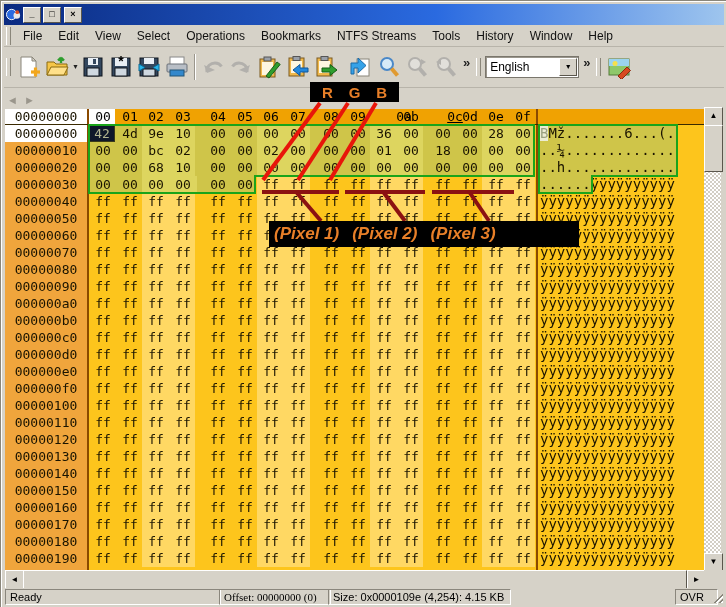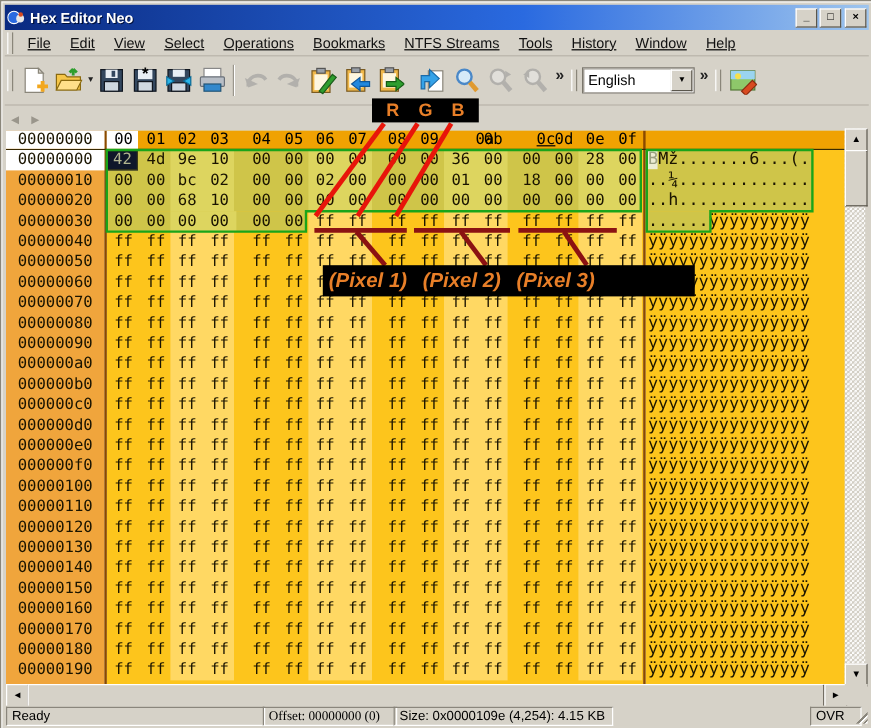--- a/index.html
+++ b/index.html
@@ -10,21 +10,21 @@
   #titlebar{position:absolute;left:3px;top:3px;right:3px;height:21px;
     background:linear-gradient(90deg,#0a2a80 0%,#2a6ae0 60%,#9ec5ee 100%);
     display:flex;align-items:center;padding:0 2px;}
   #titlebar .ttl{color:#fff;font-weight:bold;font-size:12px;margin-left:4px;flex:1;
     text-shadow:1px 1px 0 #00103a;}
   .winbtn{width:16px;height:14px;background:#d6d2c8;margin-left:2px;
     border-top:1px solid #fff;border-left:1px solid #fff;border-right:1px solid #5a564c;border-bottom:1px solid #5a564c;
     font-size:9px;font-weight:bold;line-height:12px;text-align:center;color:#000;}
   
   #menubar{position:absolute;left:3px;top:24px;right:3px;height:21px;display:flex;align-items:center;
-    border-bottom:1px solid #b8b4aa;text-decoration:underline;}
+    border-bottom:1px solid #b8b4aa;}
   .grip{width:3px;height:18px;margin:0 4px 0 2px;border-left:1px solid #fff;border-right:1px solid #8a867a;}
   .menu-item{font-size:12px;color:#111;padding:2px 8px;}
   
   #toolbar{position:absolute;left:3px;top:45px;right:3px;height:41px;display:flex;align-items:center;
     border-bottom:1px solid #b8b4aa;}
   .tbtn{width:28px;height:28px;display:flex;align-items:center;justify-content:center;position:relative;}
   .tbtn svg{width:24px;height:24px;}
   .tbtn.disabled{filter:grayscale(1);opacity:.55;}
   .tsep{width:1px;height:26px;background:#9a968c;border-right:1px solid #fff;margin:0 3px;}
   .tgap{width:8px;}
@@ -99,21 +99,20 @@
 <div id="win">
 
   <div id="titlebar">
     <span style="width:15px;height:15px;display:inline-block;">
       <svg viewBox="0 0 16 16">
           <circle cx="6" cy="8" r="5.5" fill="#2a6ae0" stroke="#fff" stroke-width="1"></circle>
           <circle cx="11.5" cy="9" r="3.5" fill="#e8e8e8"></circle>
           <circle cx="12" cy="5.5" r="2" fill="#d84a20"></circle>
         </svg>
     </span>
-    <span class="ttl">Hex Editor Neo</span>
     <span class="winbtn">_</span>
     <span class="winbtn">□</span>
     <span class="winbtn" style="margin-left:3px;">×</span>
   </div>
 
   <div id="menubar">
     <span class="grip"></span>
 
   <span class="menu-item">File</span>
       <span class="menu-item">Edit</span>

